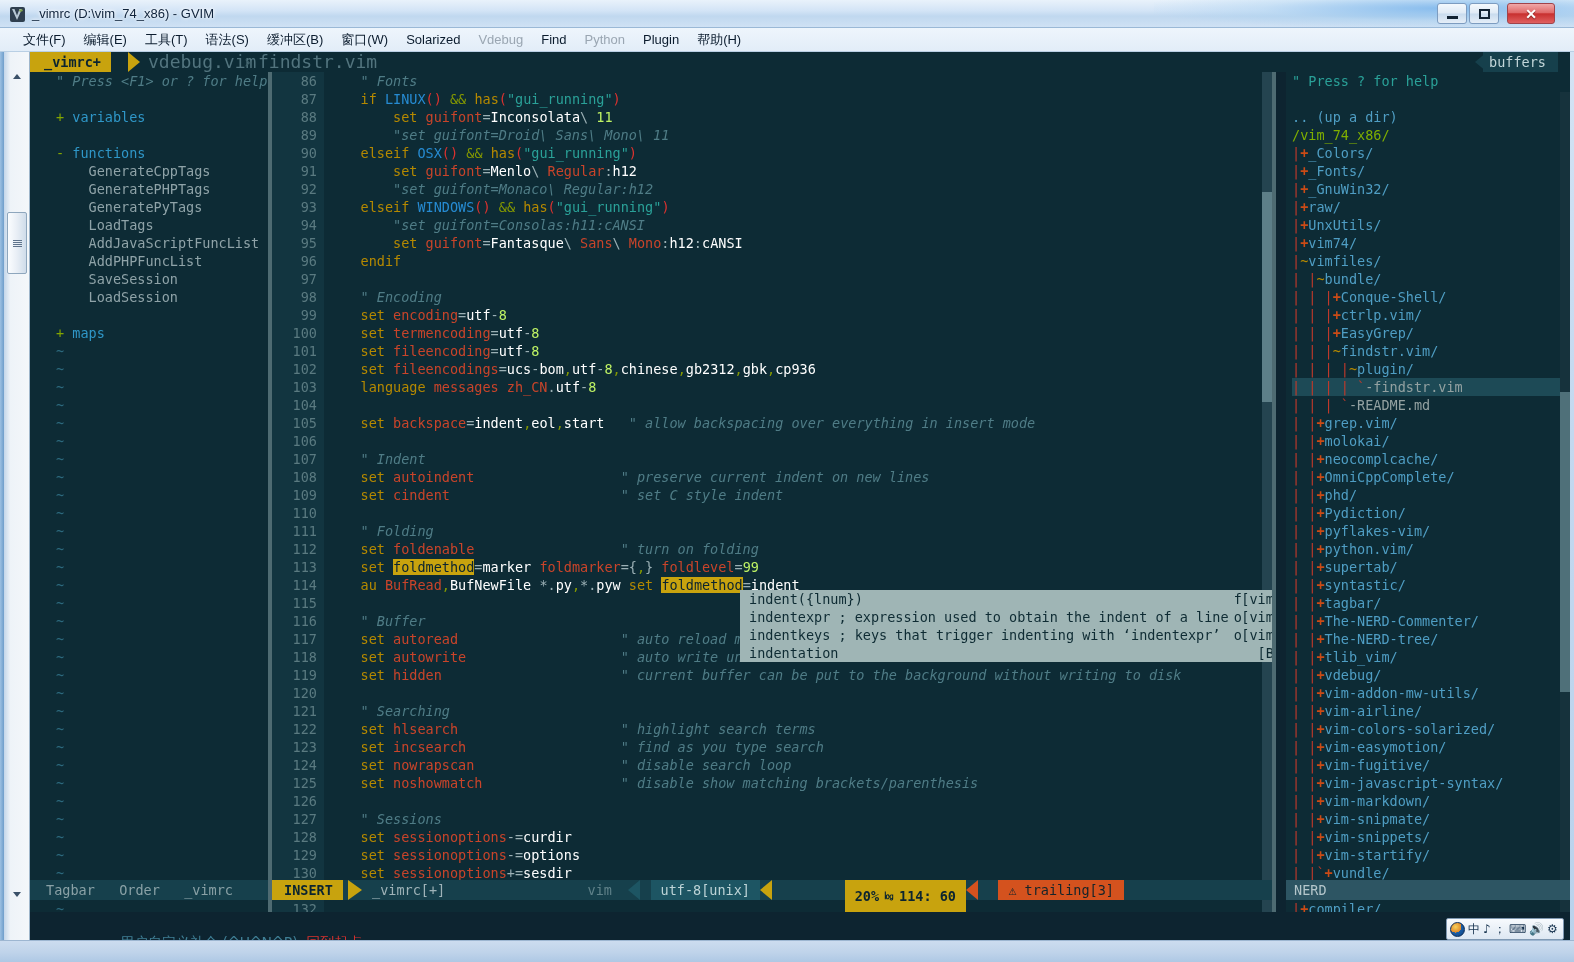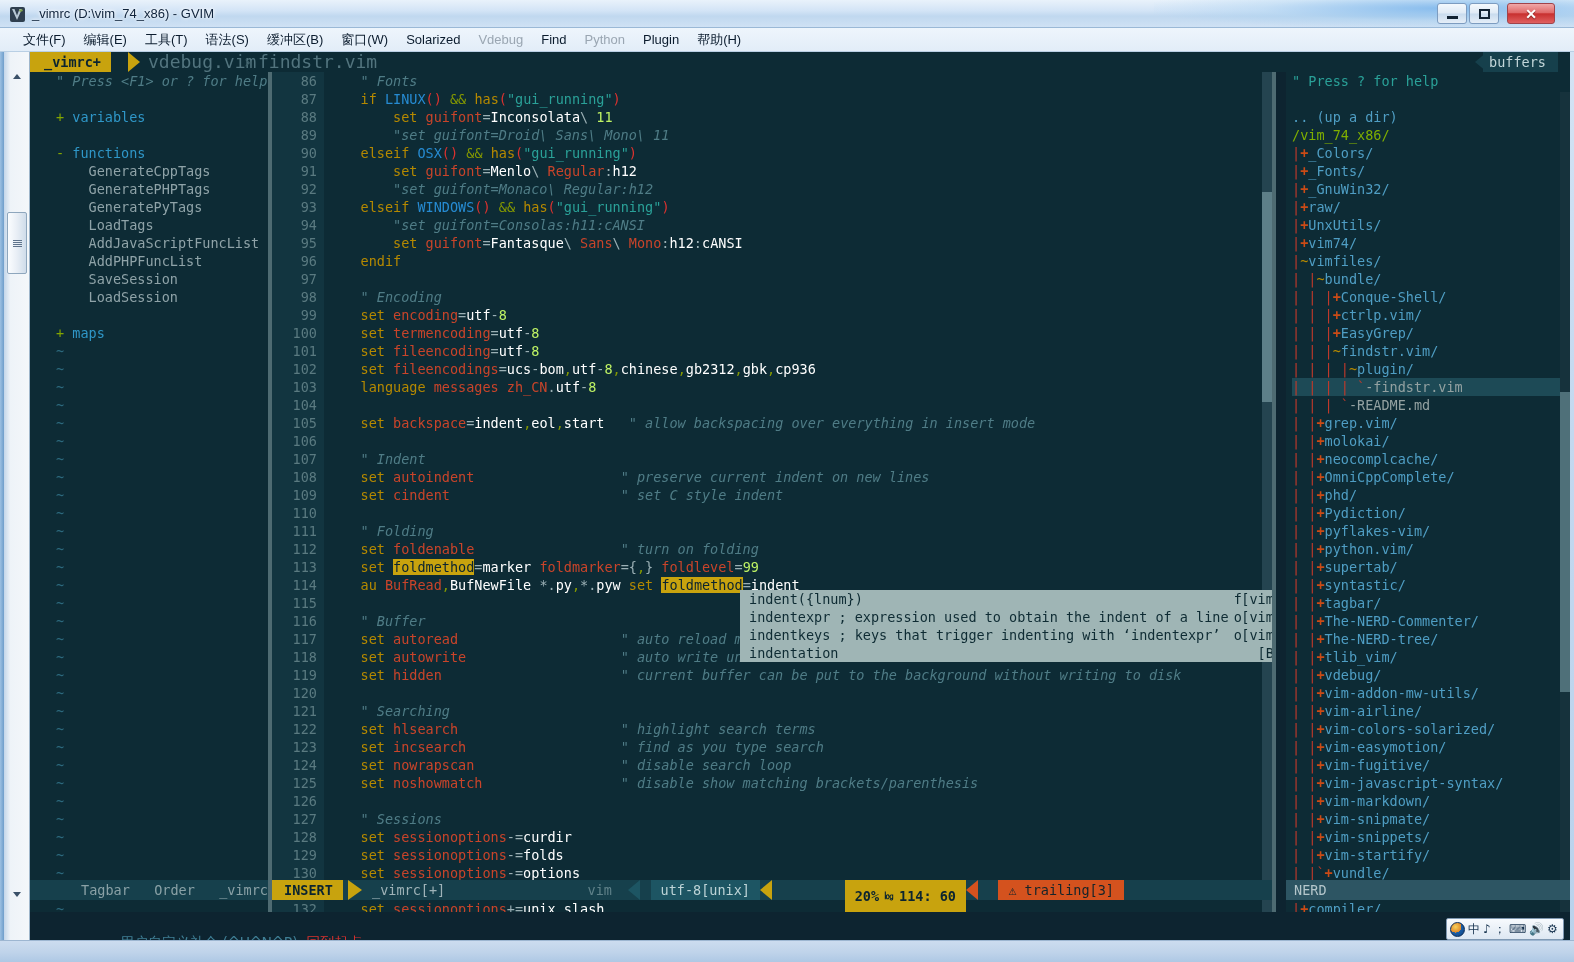--- a/index.html
+++ b/index.html
@@ -210,21 +210,21 @@
   .n-plus { color:#cb4b16; font-weight:bold; }
   .n-tilde { color:#b58900; }
   .n-dir { color:#4f9ec4; }
   .n-file { color:#93a1a1; }
   .n-sel { background:#1d4a56; }
 
   
   #statusrow { position:absolute; left:0; bottom:40px; width:1540px; height:20px; }
   #st-tagbar {
     position:absolute; left:0; top:0; width:238px; height:20px; background:#16404c;
-    color:#8aa1a6; font-size:13.5px; line-height:20px; padding-left:8px; white-space:pre;text-align:right;
+    color:#8aa1a6; font-size:13.5px; line-height:20px; padding-left:16px; white-space:pre;
   }
   #st-main { position:absolute; left:242px; top:0; width:1000px; height:20px; background:#16404c; }
   #st-insert {
     position:absolute; left:0; top:0; height:20px; padding:0 10px 0 12px;
     background:#c8a30e; color:#0b2430; font-weight:bold; font-size:13.5px; line-height:20px;
   }
   #st-insert-arrow {
     position:absolute; left:76px; top:0; width:0;height:0;
     border-top:10px solid transparent;border-bottom:10px solid transparent;
     border-left:14px solid #c8a30e;
@@ -493,21 +493,20 @@
             <div class="cline">    <span class="k">set</span> <span class="id">hidden</span>                      <span class="cm">" current buffer can be put to the background without writing to disk</span></div>
             <div class="cline">&nbsp;</div>
             <div class="cline">    <span class="cm">" Searching</span></div>
             <div class="cline">    <span class="k">set</span> <span class="id">hlsearch</span>                    <span class="cm">" highlight search terms</span></div>
             <div class="cline">    <span class="k">set</span> <span class="id">incsearch</span>                   <span class="cm">" find as you type search</span></div>
             <div class="cline">    <span class="k">set</span> <span class="id">nowrapscan</span>                  <span class="cm">" disable search loop</span></div>
             <div class="cline">    <span class="k">set</span> <span class="id">noshowmatch</span>                 <span class="cm">" disable show matching brackets/parenthesis</span></div>
             <div class="cline">&nbsp;</div>
             <div class="cline">    <span class="cm">" Sessions</span></div>
             <div class="cline">    <span class="k">set</span> <span class="id">sessionoptions</span>-=<span class="tx">curdir</span></div>
-            <div class="cline">    <span class="k">set</span> <span class="id">sessionoptions</span>-=<span class="tx">folds</span></div>
             <div class="cline">    <span class="k">set</span> <span class="id">sessionoptions</span>-=<span class="tx">options</span></div>
             <div class="cline">    <span class="k">set</span> <span class="id">sessionoptions</span>+=<span class="tx">sesdir</span></div>
             <div class="cline">    <span class="k">set</span> <span class="id">sessionoptions</span>+=<span class="tx">unix</span><span class="pl">,</span><span class="tx">slash</span></div>
           </div>
 
         <div id="pum">
             <div class="pum-row"><span>indent({lnum})</span><span class="kindcol">f</span><span class="menucol">[vim]</span></div>
             <div class="pum-row"><span>indentexpr ; expression used to obtain the indent of a line</span><span class="kindcol">o</span><span class="menucol">[vim]</span></div>
             <div class="pum-row"><span>indentkeys ; keys that trigger indenting with ‘indentexpr’</span><span class="kindcol">o</span><span class="menucol">[vim]</span></div>
             <div class="pum-row"><span>indentation</span><span class="kindcol"></span><span class="menucol">[B]</span></div>

